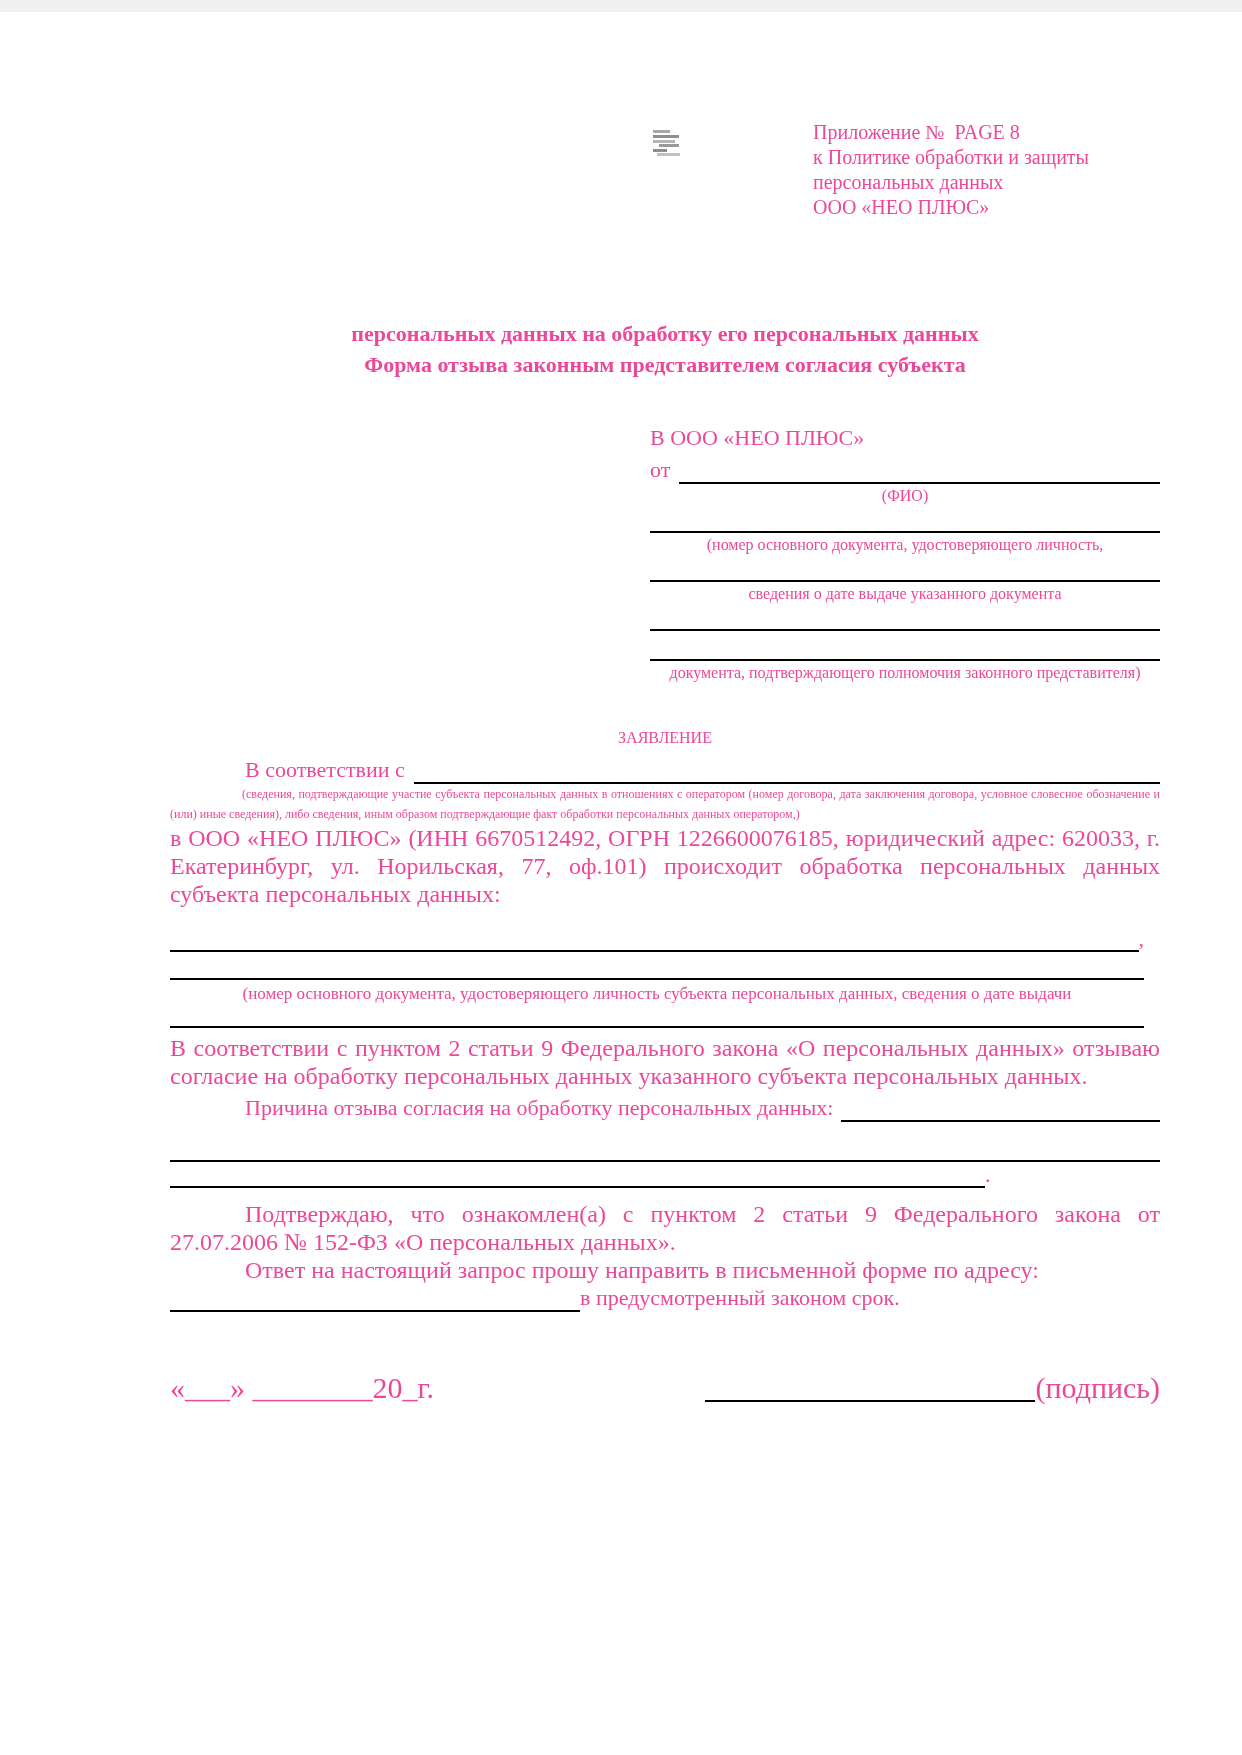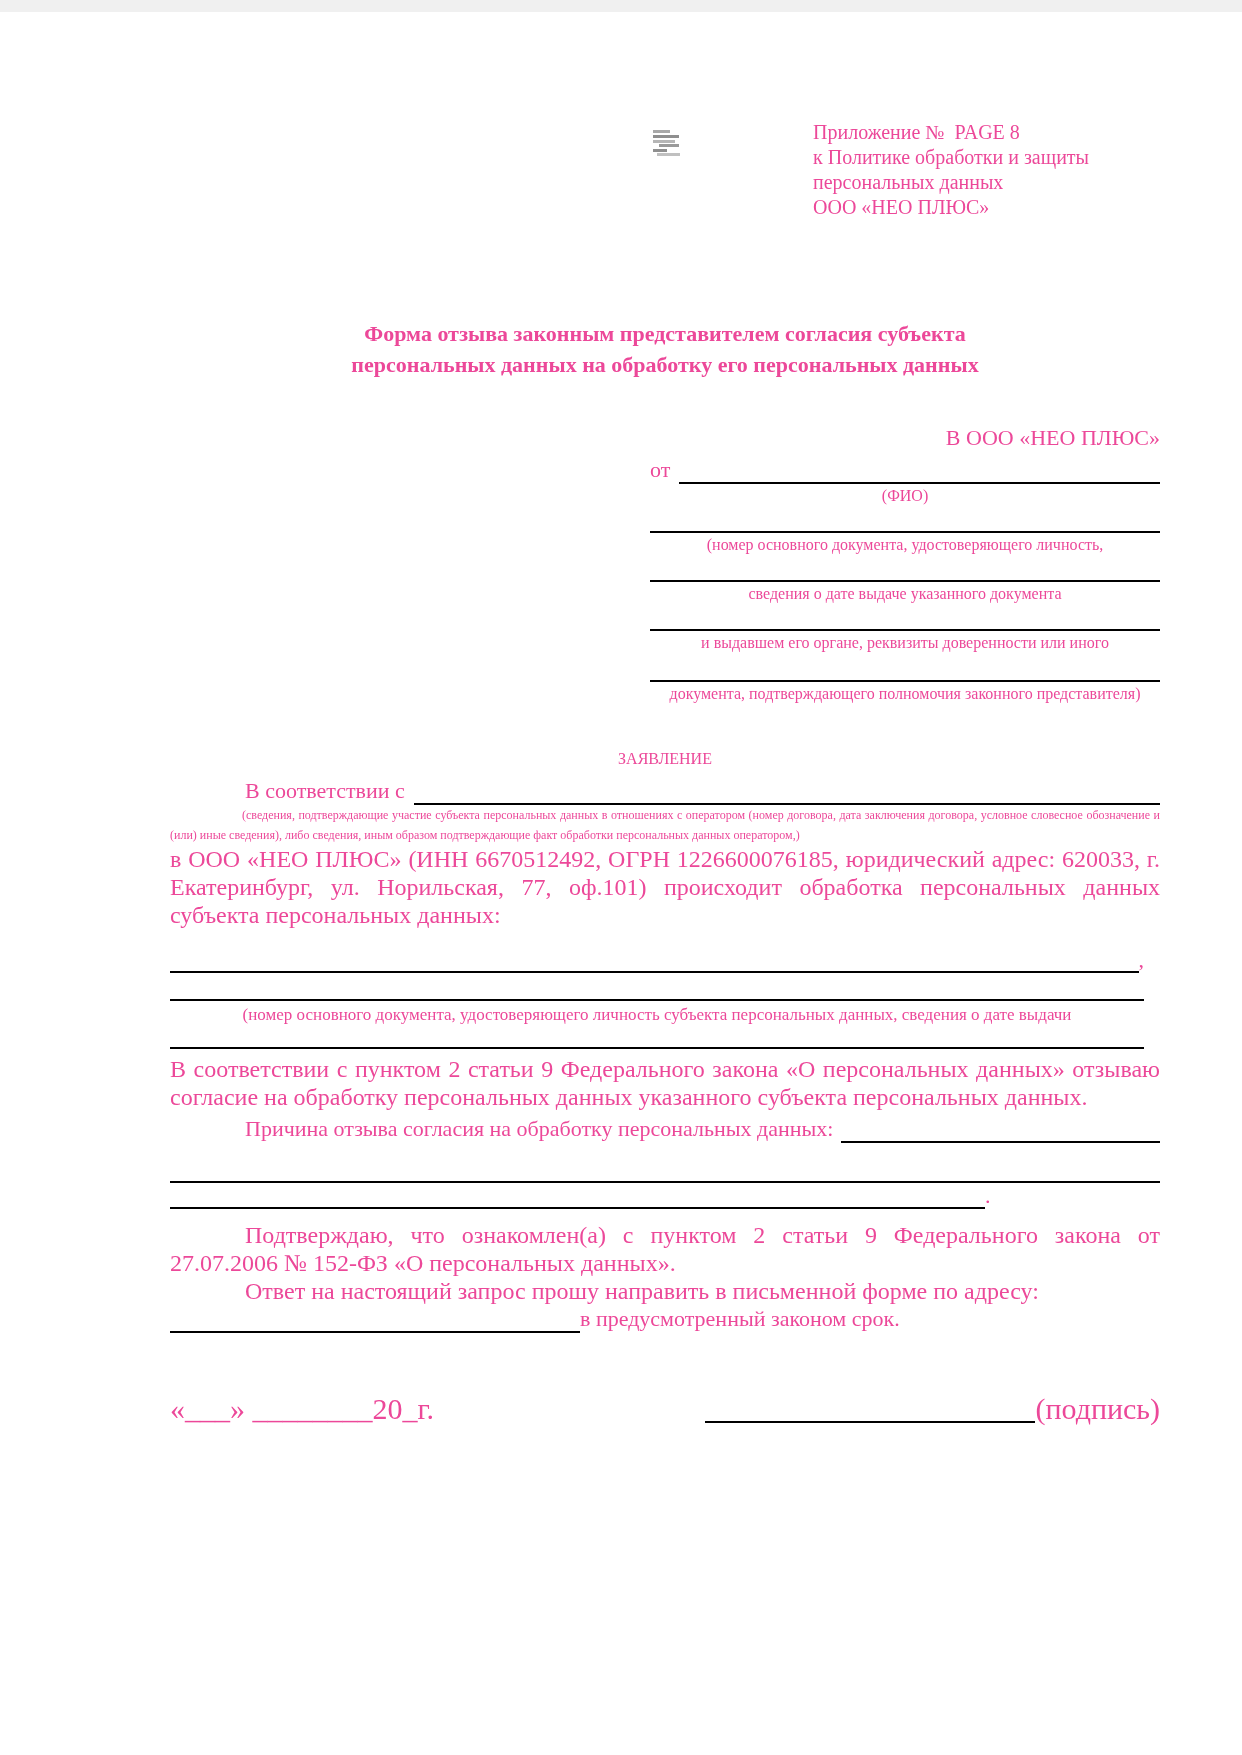--- a/index.html
+++ b/index.html
@@ -26,21 +26,21 @@
   .smudge i:nth-child(4){top:14px;left:6px;width:20px;background:#9a9a9a;}
   .smudge i:nth-child(5){top:19px;left:0;width:14px;background:#8f8f8f;}
   .smudge i:nth-child(6){top:23px;left:4px;width:23px;background:#c0c0c0;}
   .header-text{margin-left:643px;font-size:20px;line-height:25px;}
 
   
   .title{margin-top:98px;text-align:center;font-weight:bold;font-size:22px;line-height:31px;}
 
   
   .addr{margin-left:480px;width:510px;margin-top:44px;font-size:22px;}
-  .addr-org{line-height:28px;text-align:right;}
+  .addr-org{line-height:28px;}
   .row{display:flex;align-items:flex-end;}
   .blank{border-bottom:2px solid #000;}
   .from-row{margin-top:4px;line-height:28px;}
   .from-row .blank{flex:1;margin-left:9px;height:24px;}
   .caption{font-size:16px;line-height:18px;text-align:center;margin-top:3px;}
   .ruled{border-bottom:2px solid #000;}
   .addr .ruled{height:26px;}
   .addr .ruled.last{height:28px;}
 
   
@@ -91,40 +91,39 @@
     </div>
     <div class="header-text">
       <div class="pre">Приложение №  PAGE 8</div>
       <div class="pre">к Политике обработки и защиты</div>
       <div class="pre">персональных данных</div>
       <div class="pre">ООО «НЕО ПЛЮС»</div>
     </div>
   </div>
 
   <div class="title">
+    <div>персональных данных на обработку его персональных данных</div>
     <div>Форма отзыва законным представителем согласия субъекта</div>
-    <div>персональных данных на обработку его персональных данных</div>
   </div>
 
   <div class="addr">
     <div class="addr-org">В ООО «НЕО ПЛЮС»</div>
     <div class="row from-row">
       <span>от</span>
       <span class="blank"></span>
     </div>
     <div class="caption">(ФИО)</div>
 
     <div class="ruled"></div>
     <div class="caption">(номер основного документа, удостоверяющего личность,</div>
 
     <div class="ruled"></div>
     <div class="caption">сведения о дате выдаче указанного документа</div>
 
     <div class="ruled"></div>
-    <div class="caption">и выдавшем его органе, реквизиты доверенности или иного</div>
 
     <div class="ruled last"></div>
     <div class="caption">документа, подтверждающего полномочия законного представителя)</div>
   </div>
 
   <div class="heading">ЗАЯВЛЕНИЕ</div>
 
   <div class="row intro-row">
     <span class="label">В соответствии с</span>
     <span class="blank"></span>

